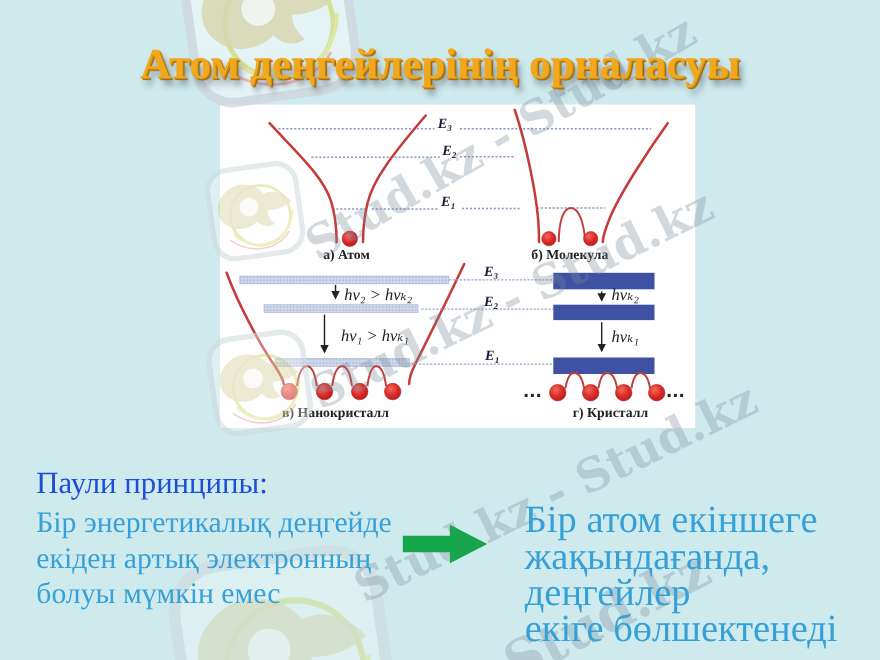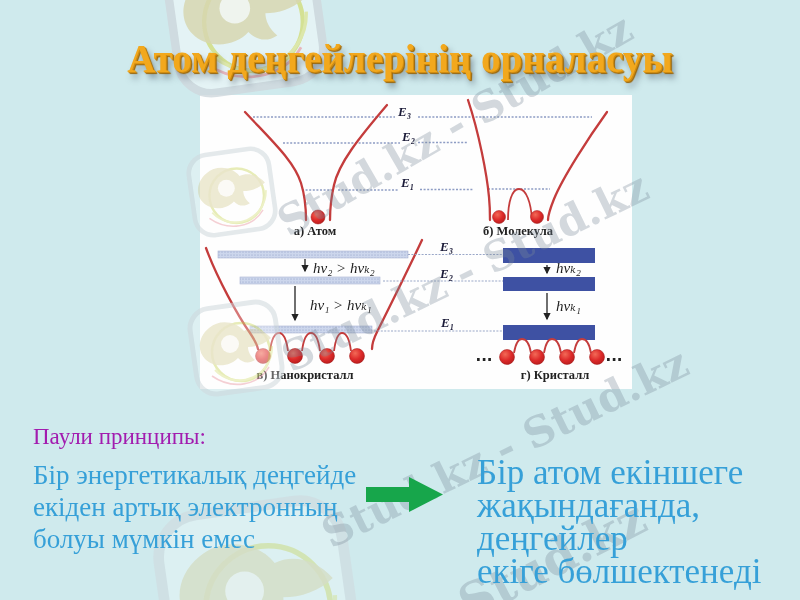--- a/index.html
+++ b/index.html
@@ -19,21 +19,21 @@
   .elab{font:italic bold 13px "Liberation Serif","DejaVu Serif",serif;fill:#1b1b38;}
   .cap{font:600 12.5px "Liberation Serif","DejaVu Serif",serif;fill:#222;}
   .ann{font:italic 15px "Liberation Serif","DejaVu Serif",serif;fill:#1d1d1d;}
   .dots{font:bold 15px "DejaVu Sans",sans-serif;fill:#222;}
   .karr{stroke:#222;stroke-width:1.3;fill:none;}
   
   .wm{position:absolute;white-space:nowrap;font-family:"DejaVu Serif",serif;font-weight:bold;
       color:rgba(122,138,153,.32);pointer-events:none;}
   .logo{position:absolute;pointer-events:none;}
   
-  .pauli-head{position:absolute;left:33px;top:424px;font-size:23px;color:#a21caf;}
+  .pauli-head{position:absolute;left:33px;top:424px;font-size:28px;color:#1d4ed8;}
   .pauli-body{position:absolute;left:33px;top:459px;font-size:27px;line-height:32px;
               color:#36a0d8;white-space:pre-line;}
   .conclusion{position:absolute;left:477px;top:456px;font-size:35px;line-height:33px;
               color:#36a0d8;white-space:pre-line;}
   .arrow{position:absolute;left:366px;top:476px;}
 </style>
 </head>
 <body>
 
 <div class="slide">

